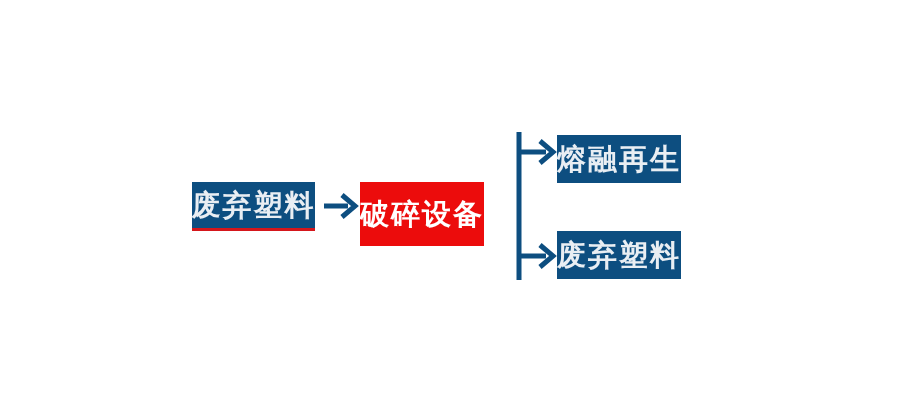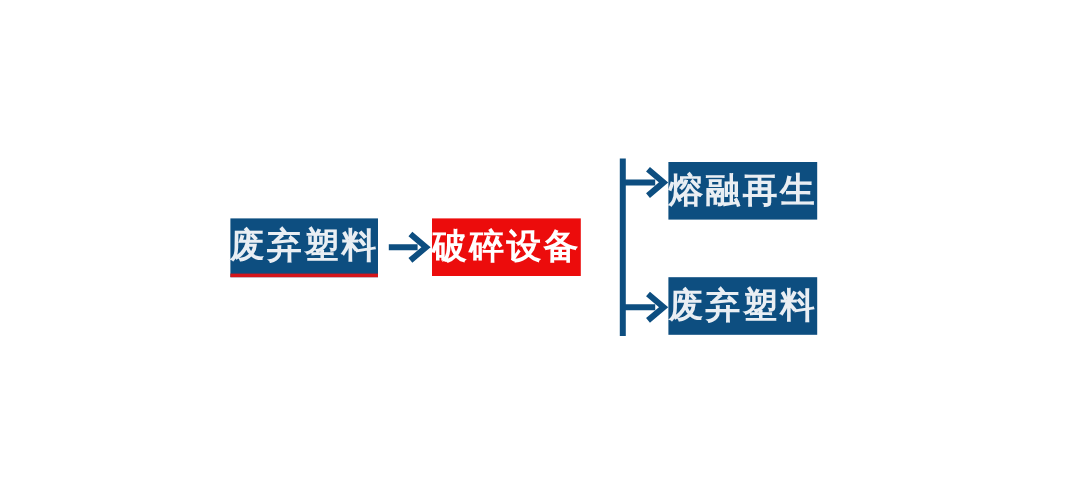--- a/index.html
+++ b/index.html
@@ -50,21 +50,21 @@
   #node-waste-plastic {
     left: 192px;
     top: 182px;
     width: 123px;
     height: 49px;
   }
   #node-crusher {
     left: 360px;
     top: 182px;
     width: 124px;
-    height: 48px;
+    height: 64px;
   }
   #node-melt-regen {
     left: 557px;
     top: 135px;
     width: 124px;
     height: 48px;
   }
   #node-pyrolysis {
     left: 557px;
     top: 231px;

